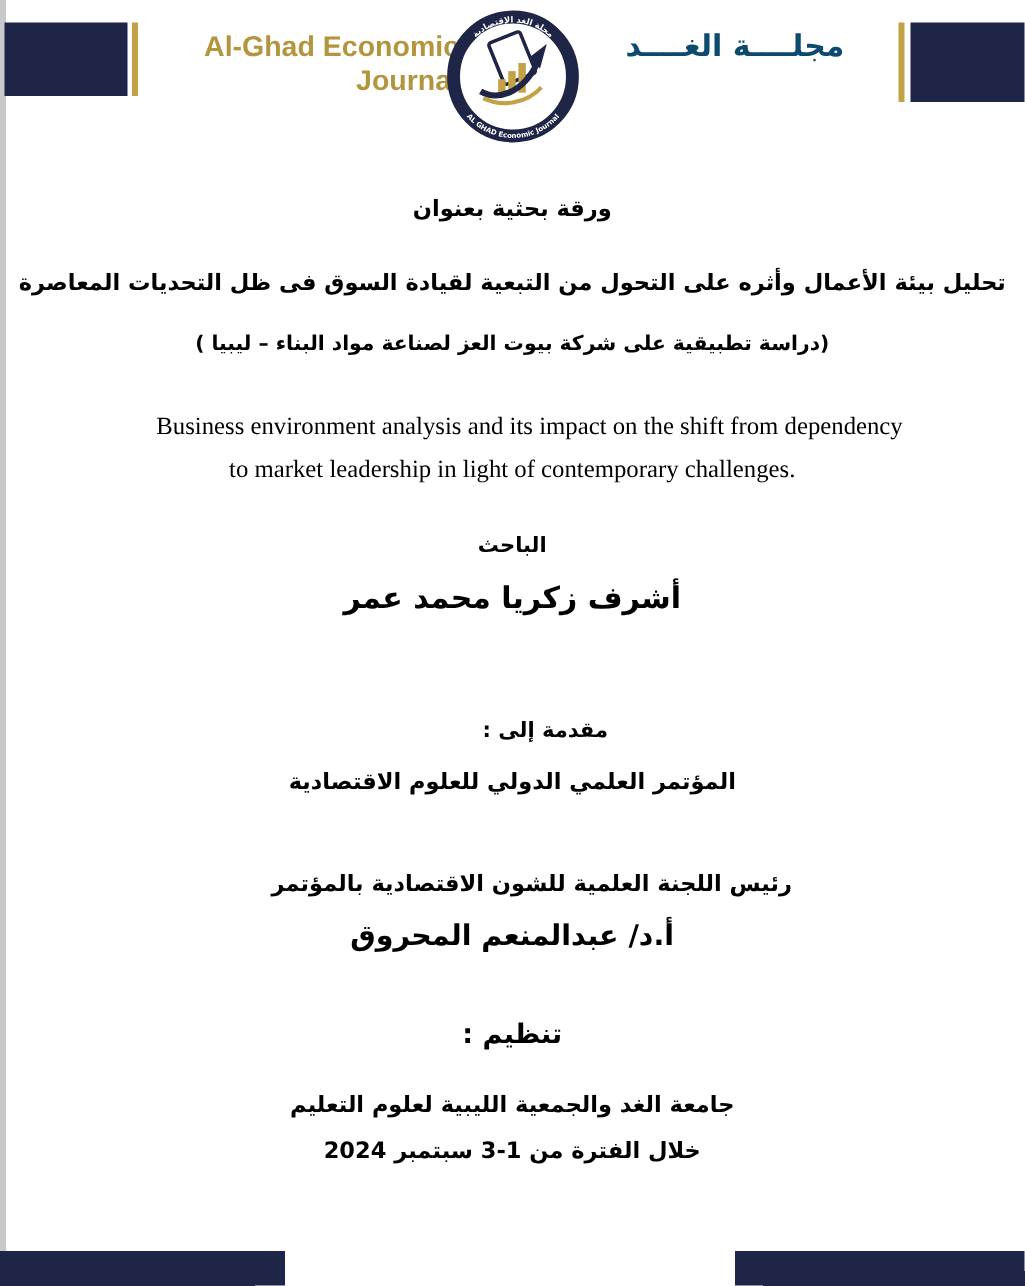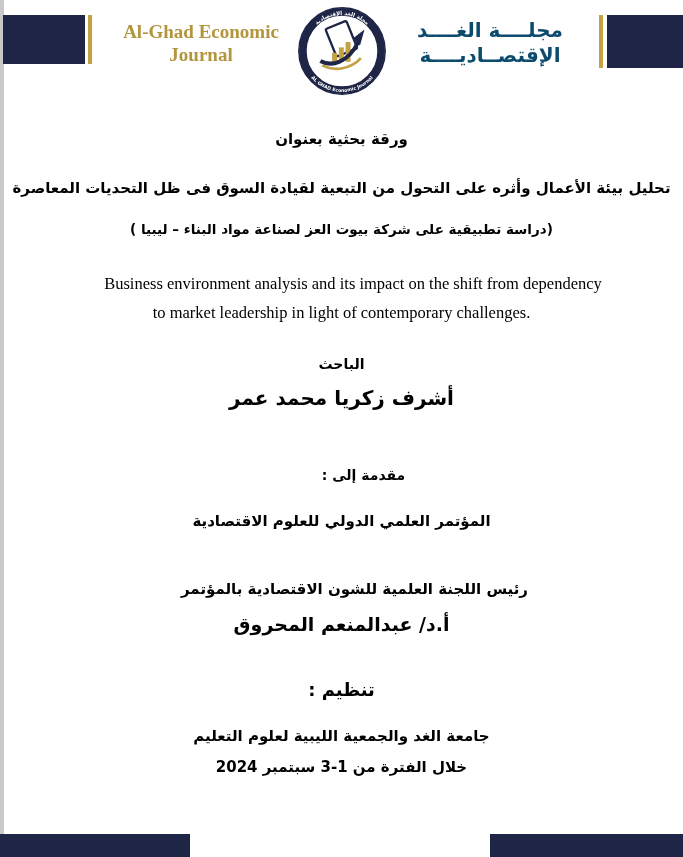--- a/index.html
+++ b/index.html
@@ -16,23 +16,23 @@
   
   .block { position:absolute; background:#1e2546; }
   .blk-top-left  { left:3px;  top:15px; width:82px;  height:49px; }
   .blk-top-right { left:607px; top:15px; width:76px; height:53px; }
   .gold-line { position:absolute; width:4px; background:#c3a145; }
   .gl-left  { left:88px;  top:15px; height:49px; }
   .gl-right { left:599px; top:15px; height:53px; }
 
   .en-journal {
     position:absolute; left:96px; top:20px; width:210px;
-    text-align:center; color:#b2953d; font-weight:bold;
+    text-align:right; color:#b2953d; font-weight:bold;
     font-size:19px; line-height:23px;
-    font-family:Liberation Serif, serif;
+    font-family:Liberation Sans, sans-serif;
   }
   .ar-journal {
     position:absolute; left:385px; top:18px; width:210px;
     direction:rtl; text-align:center; color:#0c4a6e; font-weight:bold;
     font-size:20px; line-height:25px;
     font-family:"DejaVu Sans",sans-serif;
   }
   .logo-wrap { position:absolute; left:297px; top:5px; width:90px; height:92px; }
 
   
@@ -44,21 +44,21 @@
   .ltr { direction:ltr; font-weight:normal;
          font-family:"Liberation Serif","DejaVu Serif",serif; }
 
   .t-type   { top:130px; font-size:15px; }
   .t-title  { top:179px; font-size:15px; }
   .t-sub    { top:221px; font-size:13.5px; }
   .t-en1    { top:274px; font-size:16.5px;padding-left:23px; }
   .t-en2    { top:303px; font-size:16.5px; }
   .t-rlabel { top:356px; font-size:14px;text-align:center; }
   .t-rname  { top:386px; font-size:20px;text-align:center; }
-  .t-plabel { top:467px; font-size:14px;margin-left:44px; }
+  .t-plabel { top:479px; font-size:14px;margin-left:44px; }
   .t-pname  { top:512px; font-size:15px; }
   .t-clabel { top:580px; font-size:15px;margin-left:26px; }
   .t-cname  { top:613px; font-size:19px; }
   .t-olabel { top:679px; font-size:18px; }
   .t-oname  { top:727px; font-size:15px; }
   .t-period { top:758px; font-size:15px; }
 
   
   .blk-bot-left  { left:0;    top:834px; width:190px; height:23px; }
   .blk-bot-right { left:490px; top:834px; width:193px; height:23px; }
@@ -102,21 +102,20 @@
       <g>
         <path d="M 26,61 C 38,68 57,63 68,40" fill="none" stroke="#1e2546" stroke-width="4.5"></path>
         <polygon points="62,36 75,26 70,44" fill="#1e2546"></polygon>
       </g>
       <path d="M 28,66 C 42,73 60,70 71,58" fill="none" stroke="#c3a145" stroke-width="3"></path>
     </svg>
   </div>
 
   <div class="ar-journal" dir="rtl">
     <div>مجلــــة الغــــد</div>
-    <div>الإقتصــاديــــة</div>
   </div>
 
   <div class="gold-line gl-right"></div>
   <div class="block blk-top-right"></div>
 </div>
 
 <div class="line t-type">ورقة بحثية  بعنوان</div>
 <div class="line t-title">تحليل بيئة الأعمال وأثره على التحول من التبعية لقيادة السوق فى ظل التحديات المعاصرة</div>
 <div class="line t-sub">(دراسة تطبيقية على شركة بيوت العز لصناعة مواد البناء – ليبيا )</div>
 <div class="line ltr t-en1">Business environment analysis and its impact on the shift from dependency</div>

